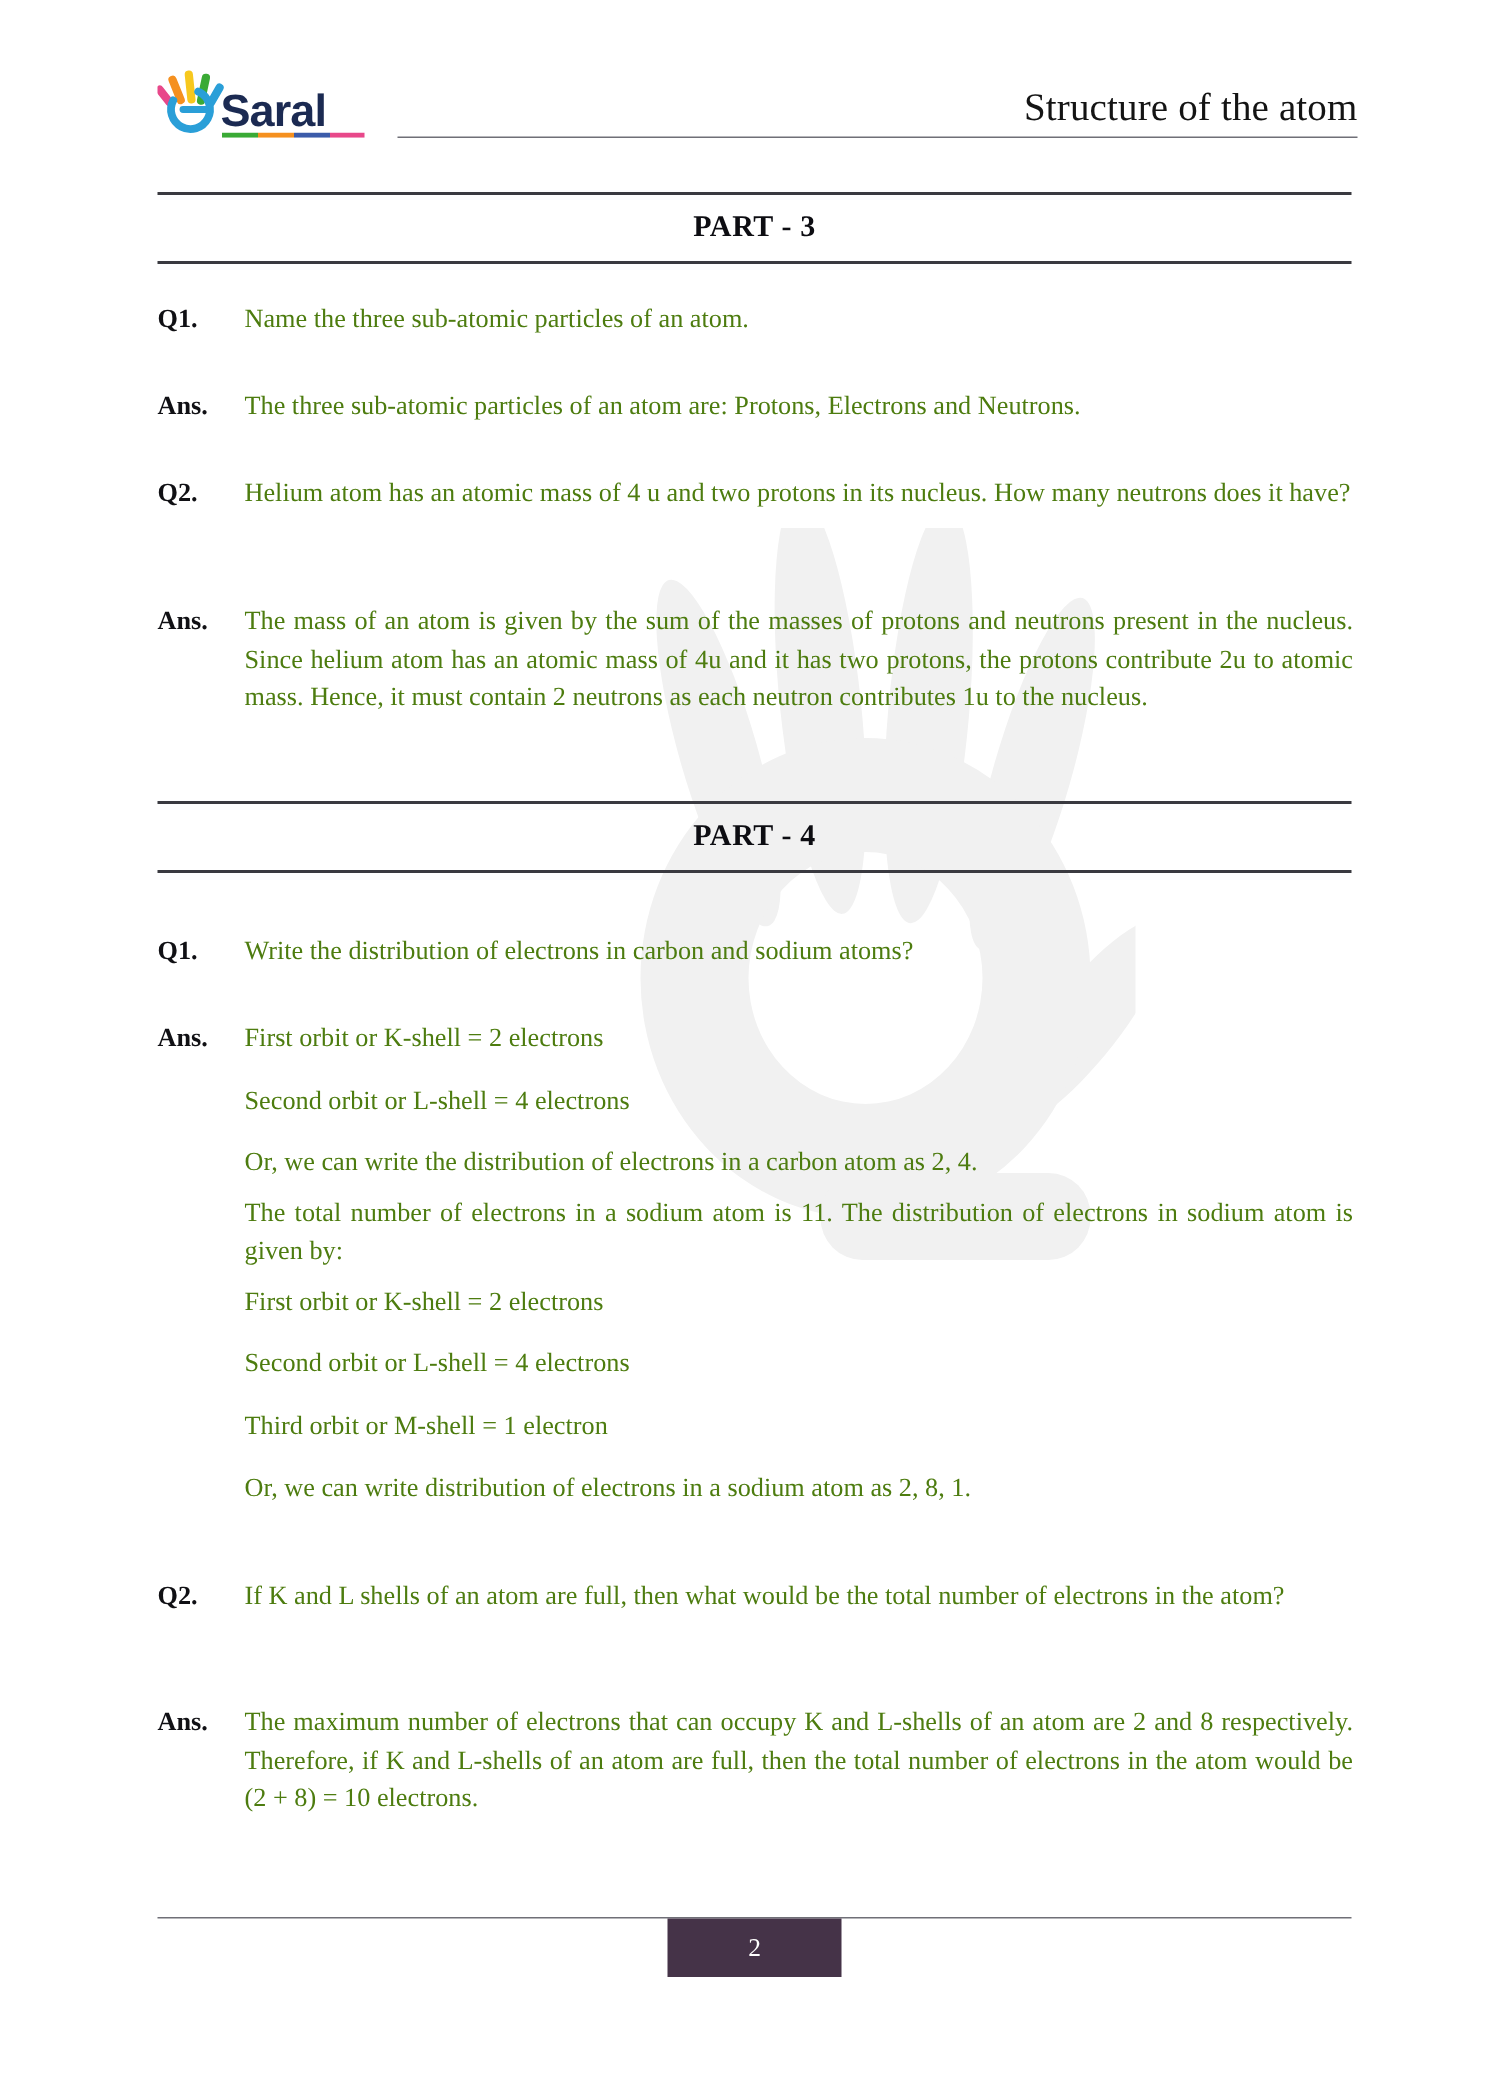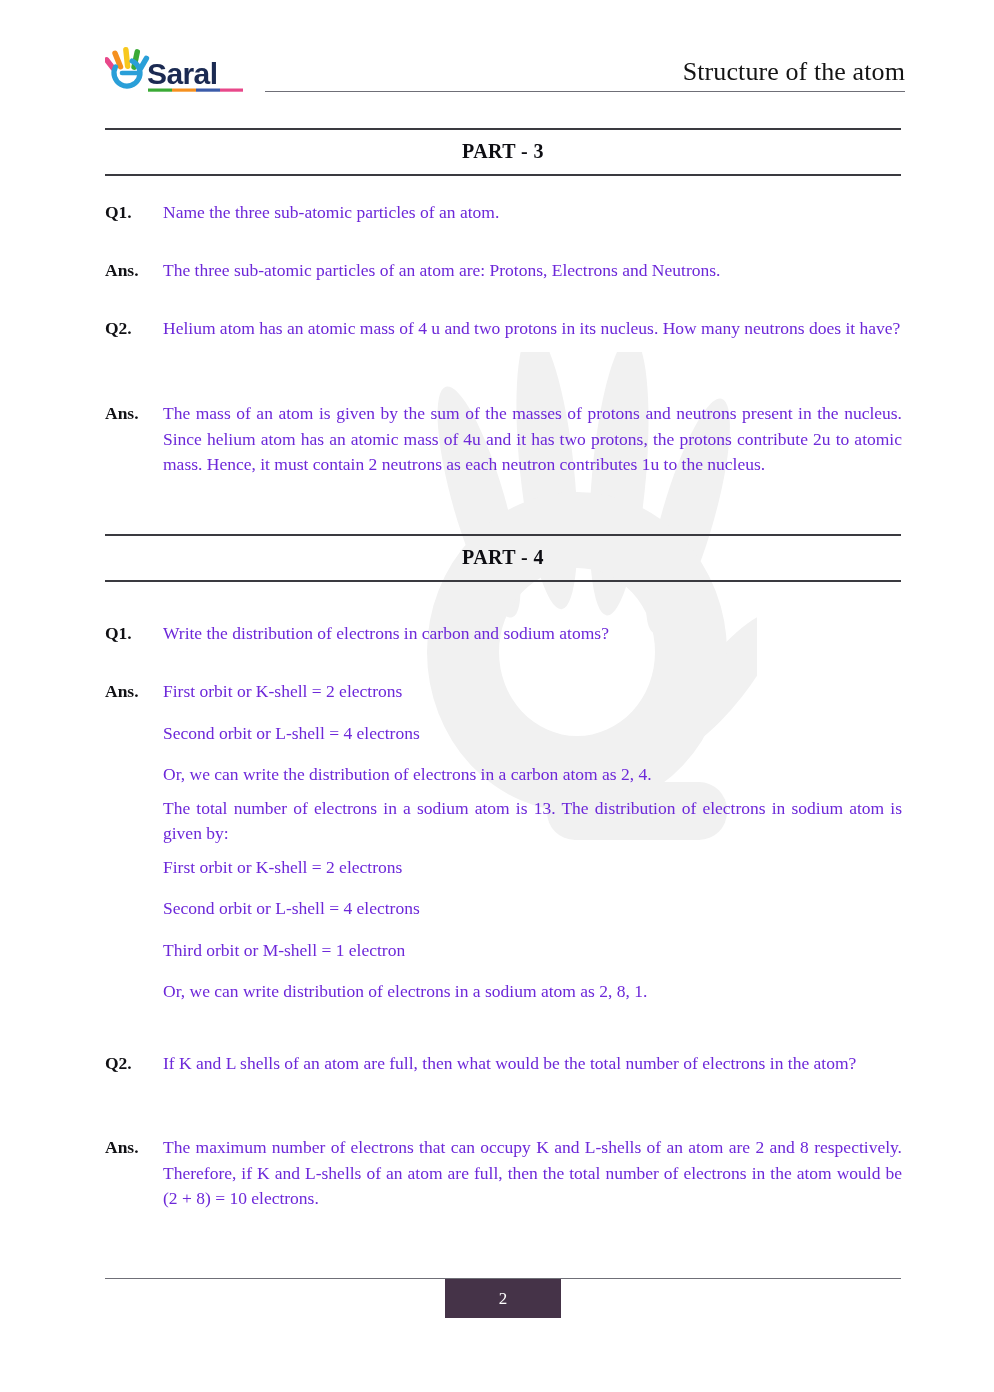--- a/index.html
+++ b/index.html
@@ -107,21 +107,21 @@
     font-size: 17.5px;
     line-height: 25.5px;
     color: #101014;
   }
   .qa-body {
     flex: 1 1 auto;
     font-size: 17.5px;
     line-height: 25.5px;
     text-align: justify;
     text-justify: inter-word;
-    color: #6d28d9;
+    color: #4d7c0f;
   }
   .qa-body.left {
     text-align: left;
   }
   .qa-body p {
     margin: 0;
   }
   .qa-body p + p {
     margin-top: 8px;
   }
@@ -252,21 +252,21 @@
     <div class="qa-label">Q1.</div>
     <div class="qa-body left">Write the distribution of electrons in carbon and sodium atoms?</div>
   </div>
 
   <div class="qa" style="top:679px;">
     <div class="qa-label">Ans.</div>
     <div class="qa-body">
       <p class="tight">First orbit or K-shell = 2 electrons</p>
       <p class="tight">Second orbit or L-shell = 4 electrons</p>
       <p class="tight">Or, we can write the distribution of electrons in a carbon atom as 2, 4.</p>
-      <p>The total number of electrons in a sodium atom is 13. The distribution of electrons in sodium atom is given by:</p>
+      <p>The total number of electrons in a sodium atom is 11. The distribution of electrons in sodium atom is given by:</p>
       <p class="tight">First orbit or K-shell = 2 electrons</p>
       <p class="tight">Second orbit or L-shell = 4 electrons</p>
       <p class="tight">Third orbit or M-shell = 1 electron</p>
       <p class="tight">Or, we can write distribution of electrons in a sodium atom as 2, 8, 1.</p>
     </div>
   </div>
 
   <div class="qa" style="top:1051px;">
     <div class="qa-label">Q2.</div>
     <div class="qa-body">If K and L shells of an atom are full, then what would be the total number of electrons in the atom?</div>

